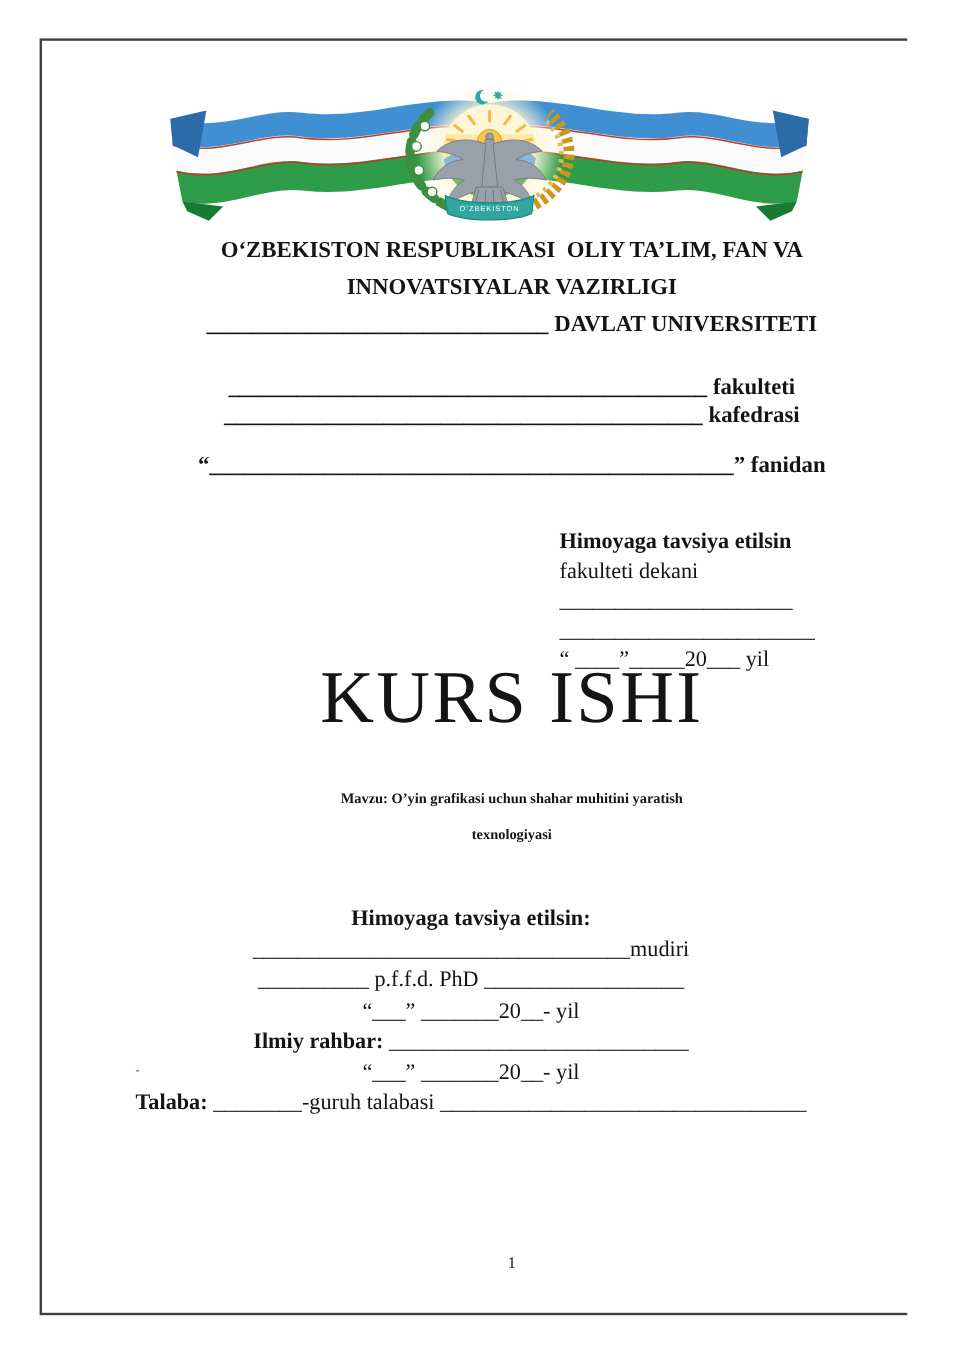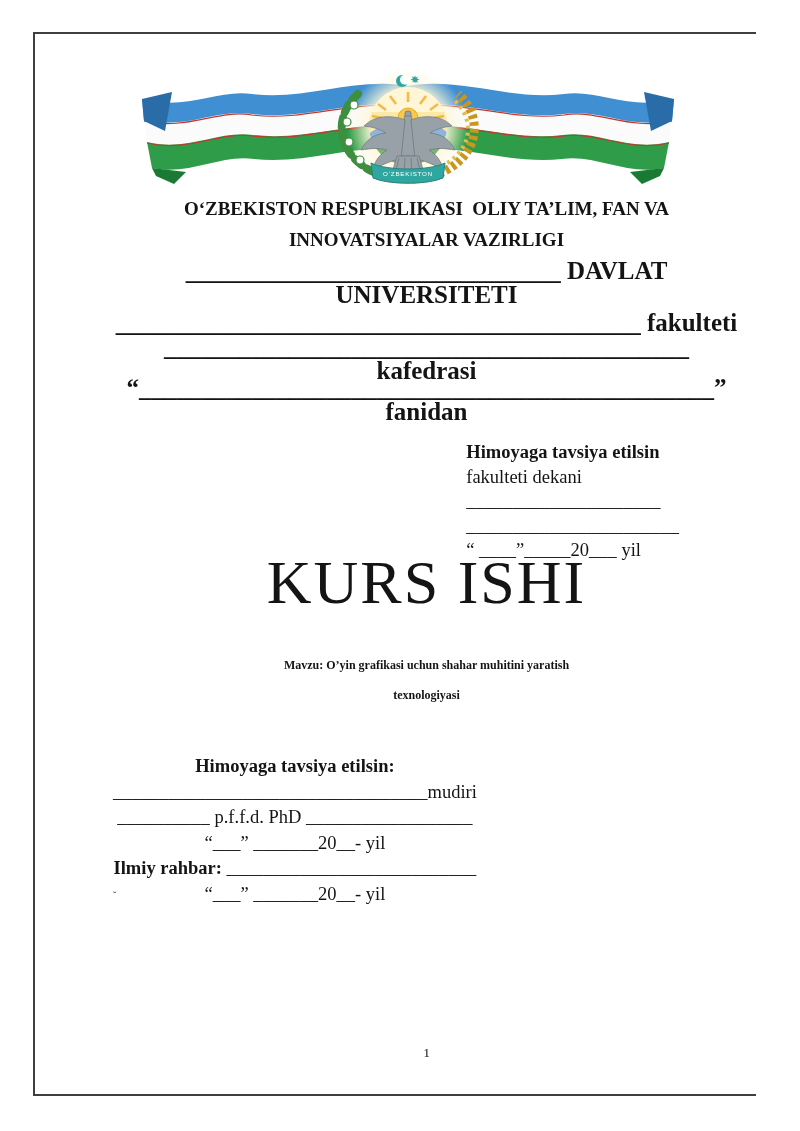--- a/index.html
+++ b/index.html
@@ -19,21 +19,21 @@
     box-sizing: border-box;
   }
   .banner-svg { position: absolute; left: 128px; top: 70px; width: 560px; height: 122px; }
   .center-col {
     position: absolute; left: 113px; width: 627px;
     text-align: center;
   }
   .pre { white-space: pre-wrap; }
   .b { font-weight: bold; }
   .ministry { font-size: 19px; font-weight: bold; line-height: 24px; }
-  .fill-line { font-size: 25px; font-weight: bold; line-height: 24px; }
+  .fill-line { font-size: 19px; font-weight: bold; line-height: 24px; }
   .right-approval {
     position: absolute; right: 77px; top: 440px;
     font-size: 18.5px; line-height: 24.6px;
   }
   .left-approval {
     position: absolute; left: 113px; top: 754px;
     text-align: center; font-size: 18.5px; line-height: 25.5px;
   }
   .main-title {
     font-size: 62px; font-weight: normal; letter-spacing: 2px; line-height: 66px;
@@ -165,18 +165,19 @@
     <div class="pre">texnologiyasi</div>
   </div>
 
   <div class="left-approval">
     <div class="b pre">Himoyaga tavsiya etilsin:</div>
     <div class="pre">__________________________________mudiri</div>
     <div class="pre">__________ p.f.f.d. PhD __________________</div>
     <div class="pre">“___” _______20__- yil</div>
     <div><span class="b pre">Ilmiy rahbar:</span><span class="pre"> ___________________________</span></div>
     <div class="pre">“___” _______20__- yil</div>
+    <div><span class="b pre">Talaba:</span><span class="pre"> ________-guruh talabasi _________________________________</span></div>
   </div>
   <div class="stray">ˇ</div>
 
 
   <div class="center-col pagenum" style="top:1045px">1</div>
 </div>
 
 </body></html>

